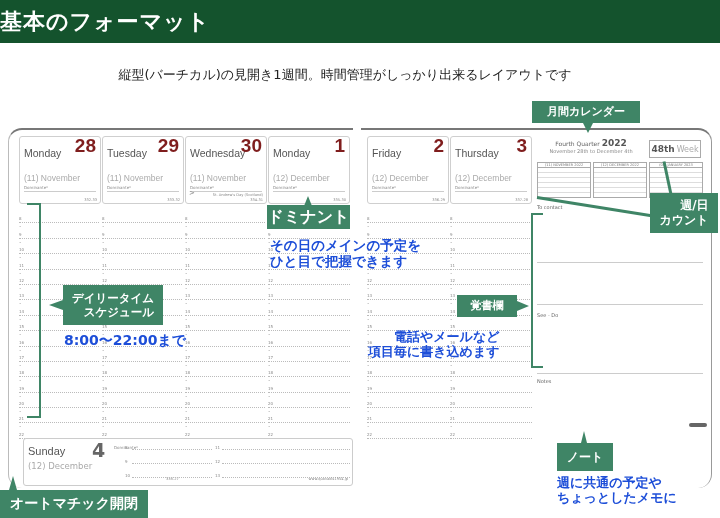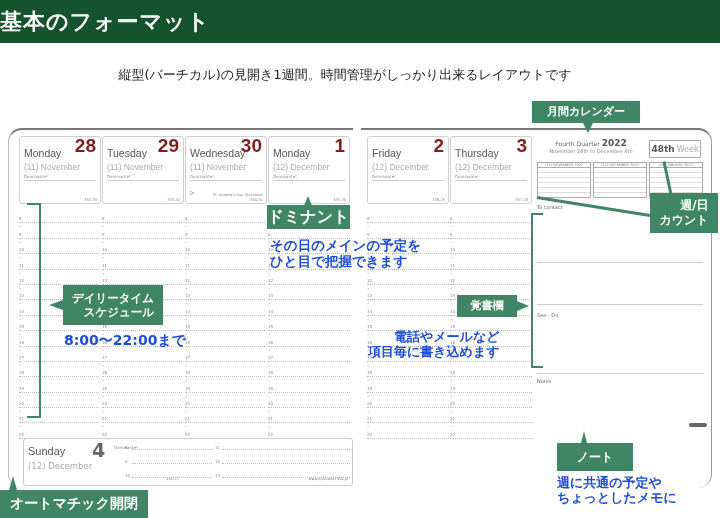--- a/index.html
+++ b/index.html
@@ -6,21 +6,21 @@
   body{width:720px;height:518px;background:#fff;font-family:"DejaVu Sans",sans-serif;position:relative;overflow:hidden}
   .banner{position:absolute;left:0;top:0;width:720px;height:43px;background:#14532d;color:#fff;display:flex;align-items:center;justify-content:flex-start;font-size:22px;font-weight:bold;letter-spacing:1px}
   .subtitle{position:absolute;left:0;top:66px;width:720px;text-align:center;font-size:13px;color:#222;padding-right:30px}
   .book{position:absolute;left:4px;top:128px;width:712px;height:372px}
   .page{position:absolute;top:0;height:360px;background:#fff;border-top:2px solid #777;}
   .page.left{left:4px;width:345px;border-left:1px solid #bbb;border-radius:14px 0 0 14px}
   .page.right{left:357px;width:351px;border-right:1px solid #999;border-radius:0 14px 14px 0}
   .day{position:absolute;top:6px;height:68px;border:1px solid #cfcfcf;border-radius:3px;padding:10px 4px;background:#fff}
   .day .dname{font-size:10.5px;color:#555;font-family:"Liberation Sans",sans-serif}
   .day .dnum{position:absolute;right:4px;top:-2px;font-size:19px;font-weight:bold;color:#7f1d1d;font-family:"Liberation Sans",sans-serif}
-  .day .month{font-size:8.5px;color:#aaa;margin-top:3px;font-family:"Liberation Sans",sans-serif}
+  .day .month{font-size:8.5px;color:#aaa;margin-top:14px;font-family:"Liberation Sans",sans-serif}
   .day .dom{font-size:4px;color:#888;margin-top:2px;border-bottom:1px solid #ccc;width:100%;height:7px}
   .day .code{position:absolute;right:3px;bottom:1px;font-size:3.6px;color:#888}
   .day .holiday{position:absolute;right:3px;bottom:6px;font-size:3.6px;color:#888}
   .day .arrow{position:absolute;left:3px;bottom:6px;font-size:7px;color:#888}
   .hours{position:absolute;top:78px}
   .hour{height:15.4px;border-bottom:1px dotted #bbb;position:relative}
   .hour span{position:absolute;left:0;bottom:1px;font-size:4px;color:#888}
   .hour i{position:absolute;left:0;top:1px;font-size:4px;color:#bbb;font-style:normal}
   .sunday{position:absolute;left:14px;top:308px;width:330px;height:48px;border:1px solid #ccc;border-radius:3px}
   .sunday .dname{position:absolute;left:4px;top:6px;font-size:11px;color:#555;font-family:"Liberation Sans",sans-serif}
@@ -549,16 +549,16 @@
 
 <div class="bracket" style="left:531px;top:213px;width:12px;height:155px;border-right:none"></div>
 <div class="callout" style="left:457px;top:295px;width:60px;height:22px;font-size:11px">覚書欄</div>
 <div class="tri" style="left:517px;top:301px;border-top:5px solid transparent;border-bottom:5px solid transparent;border-left:12px solid #3f8566"></div>
 <div class="gtext" style="left:368px;top:330px;font-size:13px;text-align:right;white-space:pre-line">電話やメールなど
 項目毎に書き込めます</div>
 
 <div class="callout" style="left:0;top:490px;width:148px;height:28px;font-size:14px">オートマチック開閉</div>
 <div class="tri" style="left:9px;top:476px;border-left:4px solid transparent;border-right:4px solid transparent;border-bottom:14px solid #3f8566"></div>
 
-<div class="callout" style="left:557px;top:443px;width:76px;height:28px;font-size:12px">ノート</div>
+<div class="callout" style="left:557px;top:443px;width:56px;height:28px;font-size:12px">ノート</div>
 <div class="tri" style="left:581px;top:431px;border-left:3px solid transparent;border-right:3px solid transparent;border-bottom:12px solid #3f8566"></div>
 <div class="gtext" style="left:557px;top:476px;font-size:13px;white-space:pre-line">週に共通の予定や
 ちょっとしたメモに</div>
 
 </body></html>

